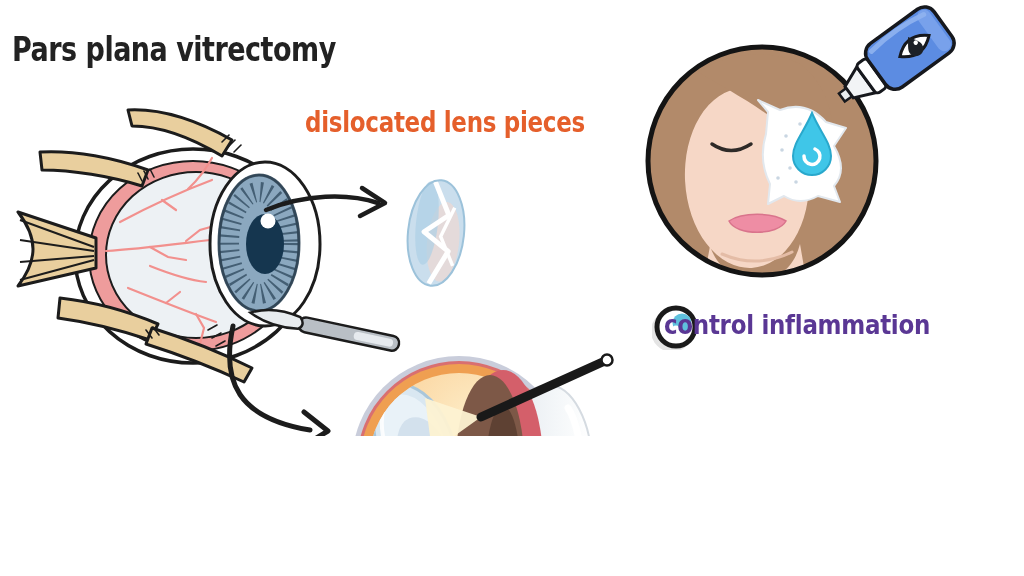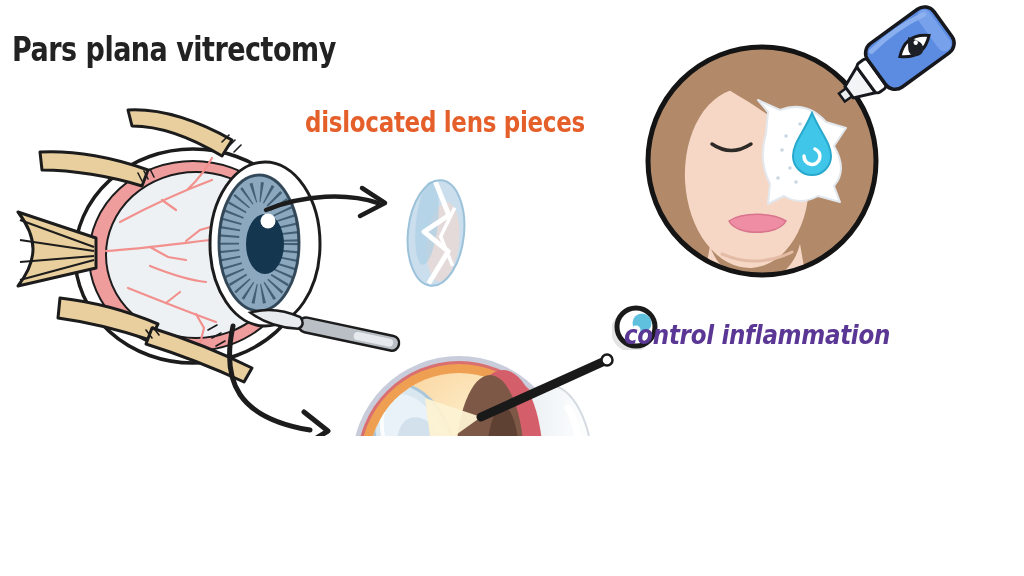--- a/index.html
+++ b/index.html
@@ -14,21 +14,21 @@
     color:var(--color-title_text,#222);
     transform:scaleY(1.25);transform-origin:top left;white-space:nowrap;
   }
   .lens-label{
     position:absolute;left:295px;top:107px;width:300px;text-align:center;
     font-size:23px;font-weight:bold;letter-spacing:-0.3px;
     color:var(--color-annotation_orange,#e55f2b);
     transform:scaleY(1.2);transform-origin:top left;white-space:nowrap;
   }
   .bullet-row{
-    position:absolute;left:612px;display:flex;align-items:flex-end;height:46px;font-style:italic;
+    position:absolute;left:652px;display:flex;align-items:center;height:46px;
   }
   .bullet-row .bullet-icon{width:48px;height:48px;flex:0 0 48px;}
   .bullet-row .bullet-label{
     margin-left:12px;font-size:23px;font-weight:bold;letter-spacing:-0.3px;
     color:var(--color-aftercare_purple,#5a3794);
     transform:scaleY(1.15);white-space:nowrap;
   }
   .row-1{top:302px;}
   .row-2{top:377px;}
 </style>

